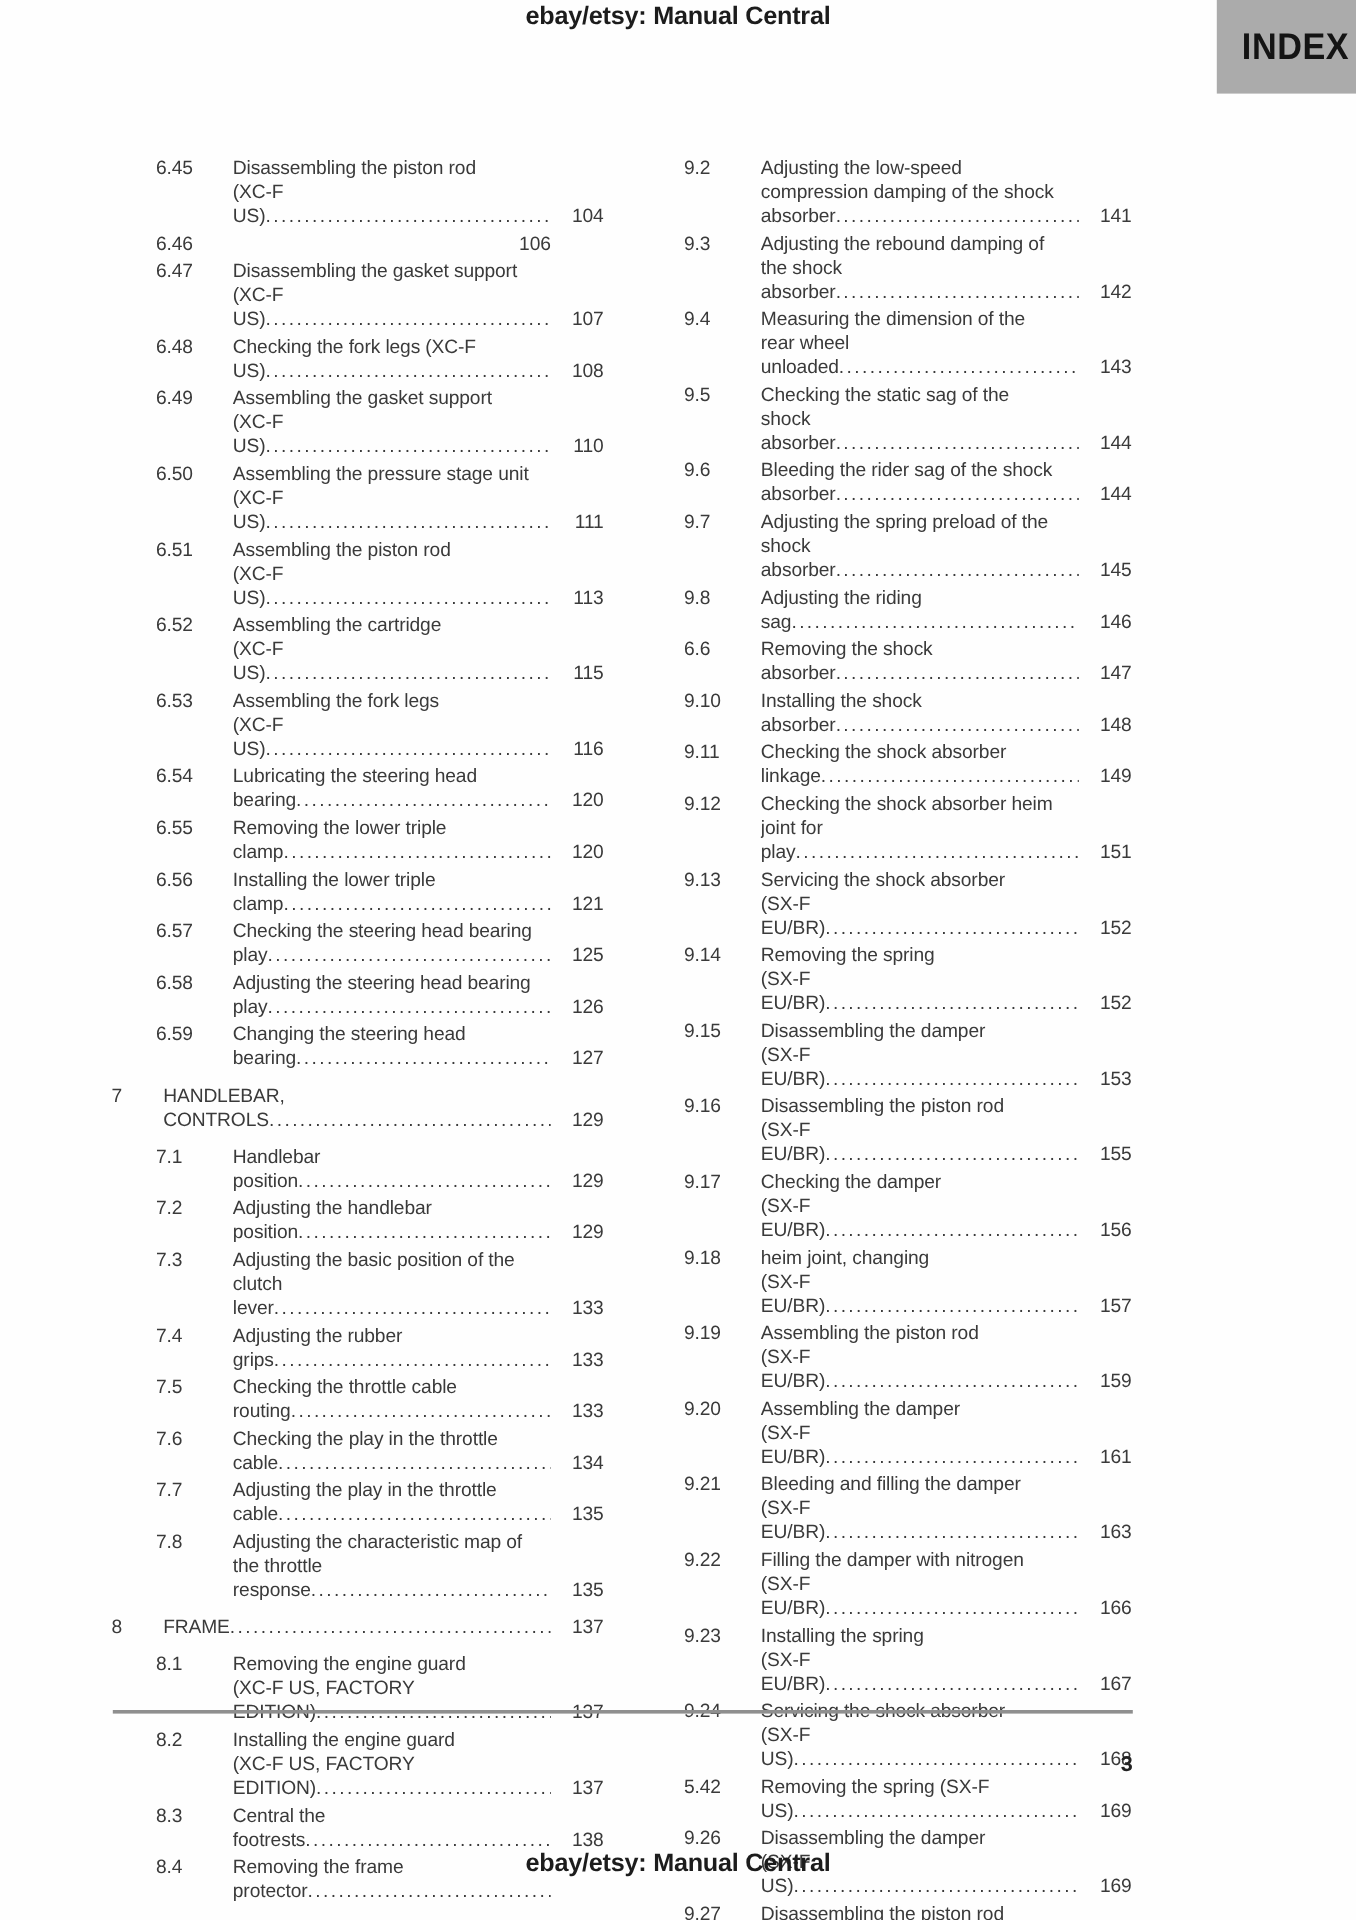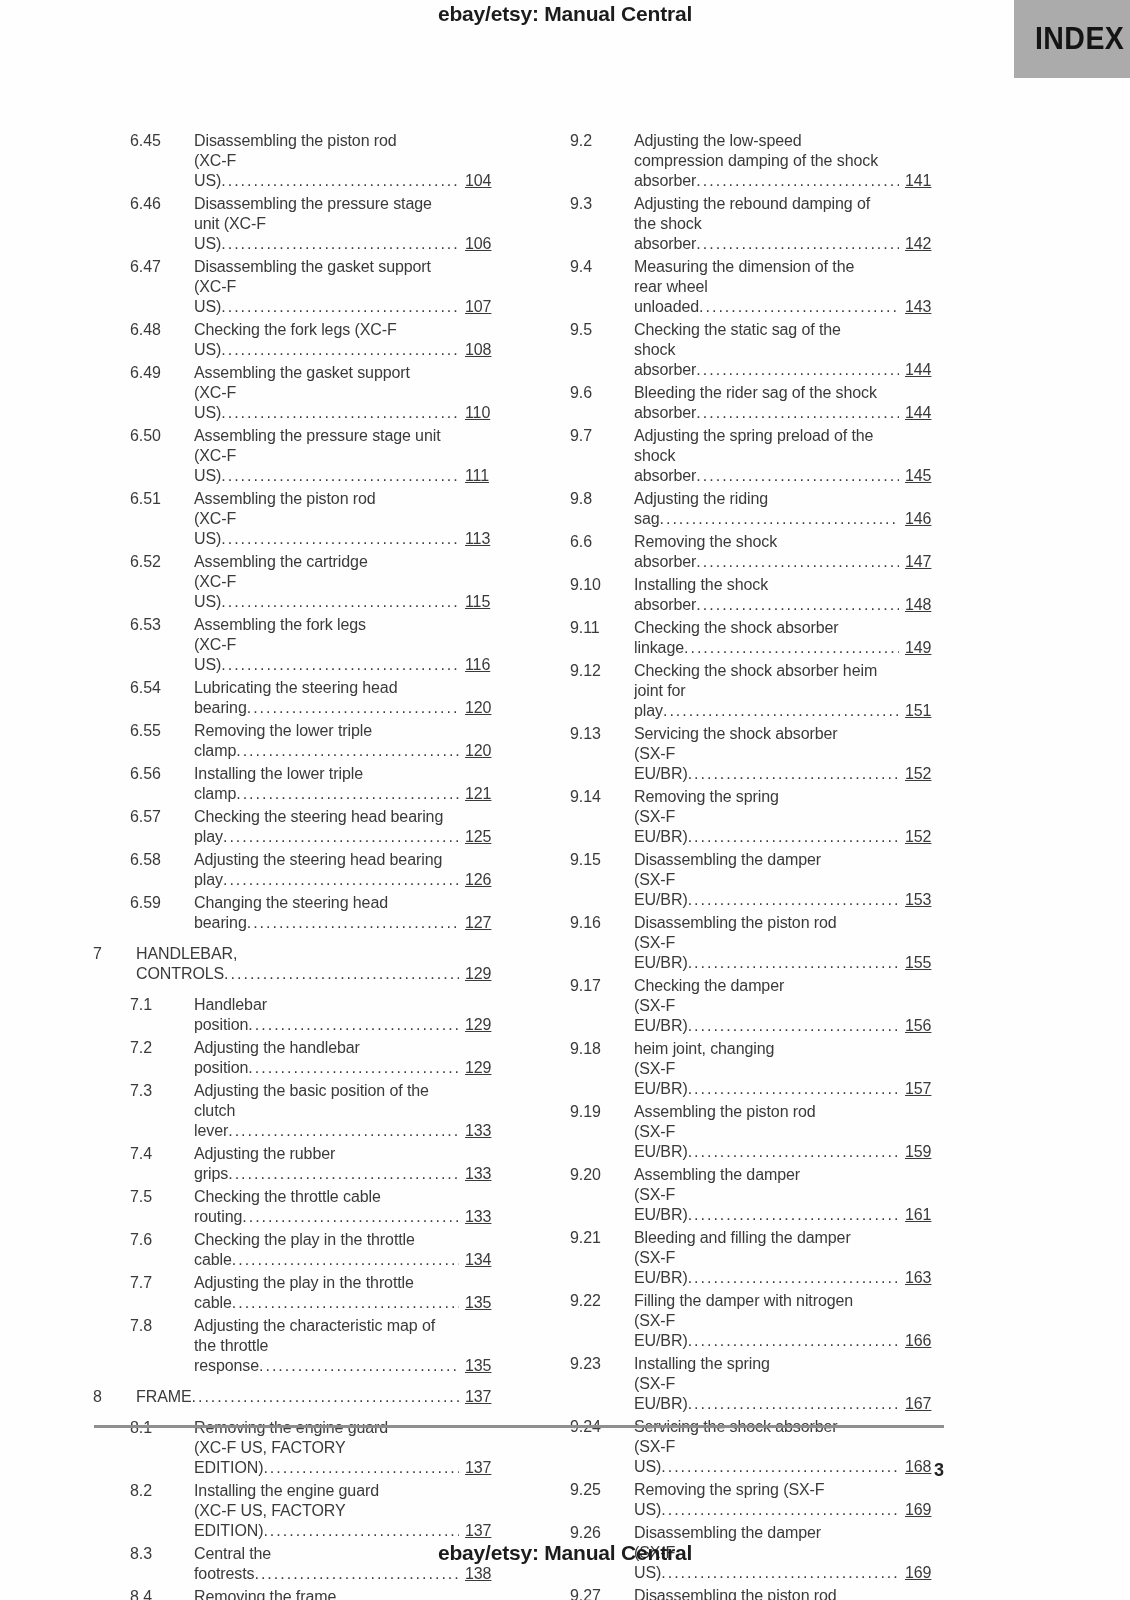--- a/index.html
+++ b/index.html
@@ -55,21 +55,21 @@
   .c-title {
     overflow: hidden;
     min-width: 0;
   }
   .c-title::after {
     content: "........................................................................................................................";
     letter-spacing: 2px;
     color: #3a3a3a;
   }
   .t-text { white-space: pre-line; }
-  .c-page { align-self: end; text-decoration: underline; }
+  .c-page { text-align: right; align-self: end; }
   
   .footer-rule {
     position: absolute; top: 1425px; left: 94px;
     width: 850px; height: 3px;
     background: #8f8f8f;
   }
   .page-number {
     position: absolute; top: 1460px; left: 0; width: 944px;
     text-align: right;
     font-size: 18px; font-weight: 600; color: #222;
@@ -94,22 +94,20 @@
 
   <div class="col col-left" id="col-left">
       <div class="row entry">
         <span class="c-num">6.45</span>
         <span class="c-title"><span class="t-text">Disassembling the piston rod
 (XC-F US)</span></span>
         <span class="c-page">104</span>
       </div>
       <div class="row entry">
         <span class="c-num">6.46</span>
-        <span class="c-title"><span class="t-text">Disassembling the pressure stage
-unit (XC-F US)</span></span>
         <span class="c-page">106</span>
       </div>
       <div class="row entry">
         <span class="c-num">6.47</span>
         <span class="c-title"><span class="t-text">Disassembling the gasket support
 (XC-F US)</span></span>
         <span class="c-page">107</span>
       </div>
       <div class="row entry">
         <span class="c-num">6.48</span>
@@ -388,21 +386,21 @@
 (SX-F EU/BR)</span></span>
         <span class="c-page">167</span>
       </div>
       <div class="row entry">
         <span class="c-num">9.24</span>
         <span class="c-title"><span class="t-text">Servicing the shock absorber
 (SX-F US)</span></span>
         <span class="c-page">168</span>
       </div>
       <div class="row entry">
-        <span class="c-num">9.25</span>
+        <span class="c-num">5.42</span>
         <span class="c-title"><span class="t-text">Removing the spring (SX-F US)</span></span>
         <span class="c-page">169</span>
       </div>
       <div class="row entry">
         <span class="c-num">9.26</span>
         <span class="c-title"><span class="t-text">Disassembling the damper
 (SX-F US)</span></span>
         <span class="c-page">169</span>
       </div>
       <div class="row entry">

